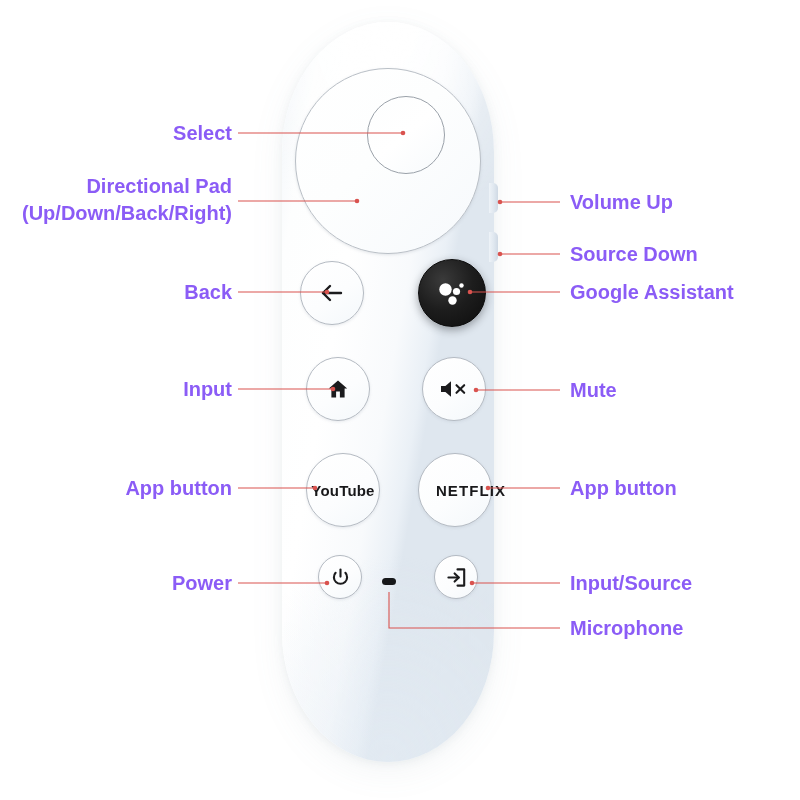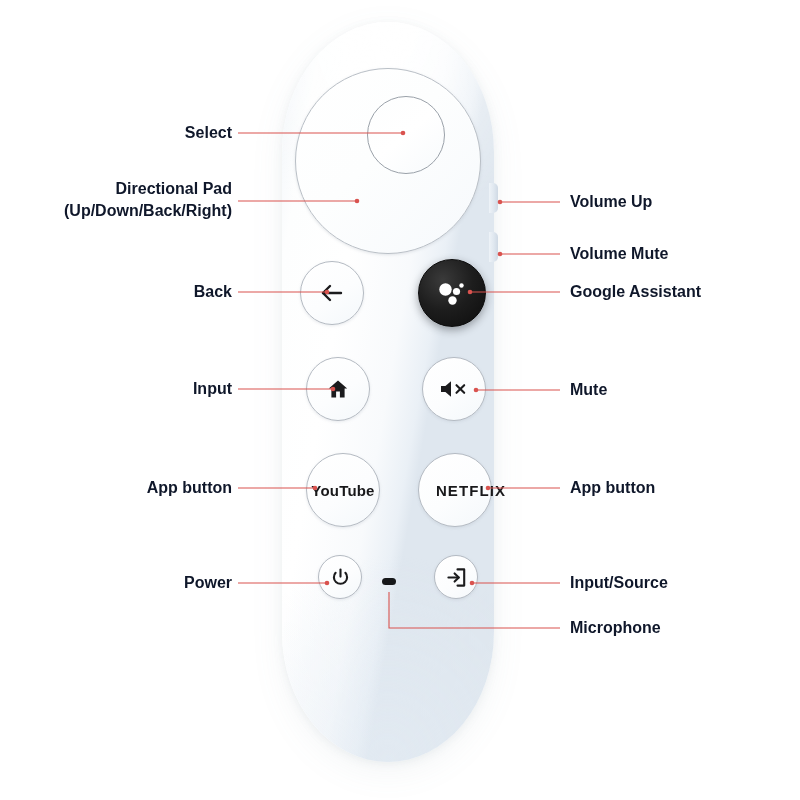--- a/index.html
+++ b/index.html
@@ -156,23 +156,23 @@
     left: 0;
     top: 0;
     width: 800px;
     height: 800px;
     z-index: 6;
     pointer-events: none;
   }
 
   .label {
     position: absolute;
-    font-size: 16px;
+    font-size: 20px;
     font-weight: bold;
-    color: #0f172a;
+    color: #8b5cf6;
     line-height: 1.35;
     white-space: nowrap;
     z-index: 7;
   }
   .label.left  { text-align: right; transform: translate(-100%, -50%); }
   .label.right { text-align: right;  transform: translate(0, -50%); }
   .label.two-line { white-space: normal; }
 </style>
 </head>
 <body>
@@ -305,21 +305,21 @@
   <div class="label left" style="left:232px; top:292px;">Back</div>
 
   <div class="label left" style="left:232px; top:389px;">Input</div>
 
   <div class="label left" style="left:232px; top:488px;">App button</div>
 
   <div class="label left" style="left:232px; top:583px;">Power</div>
 
   <div class="label right" style="left:570px; top:202px;">Volume Up</div>
 
-  <div class="label right" style="left:570px; top:254px;">Volume Mute</div>
+  <div class="label right" style="left:570px; top:254px;">Source Down</div>
 
   <div class="label right" style="left:570px; top:292px;">Google Assistant</div>
 
   <div class="label right" style="left:570px; top:390px;">Mute</div>
 
   <div class="label right" style="left:570px; top:488px;">App button</div>
 
   <div class="label right" style="left:570px; top:583px;">Input/Source</div>
 
   <div class="label right" style="left:570px; top:628px;">Microphone</div>

